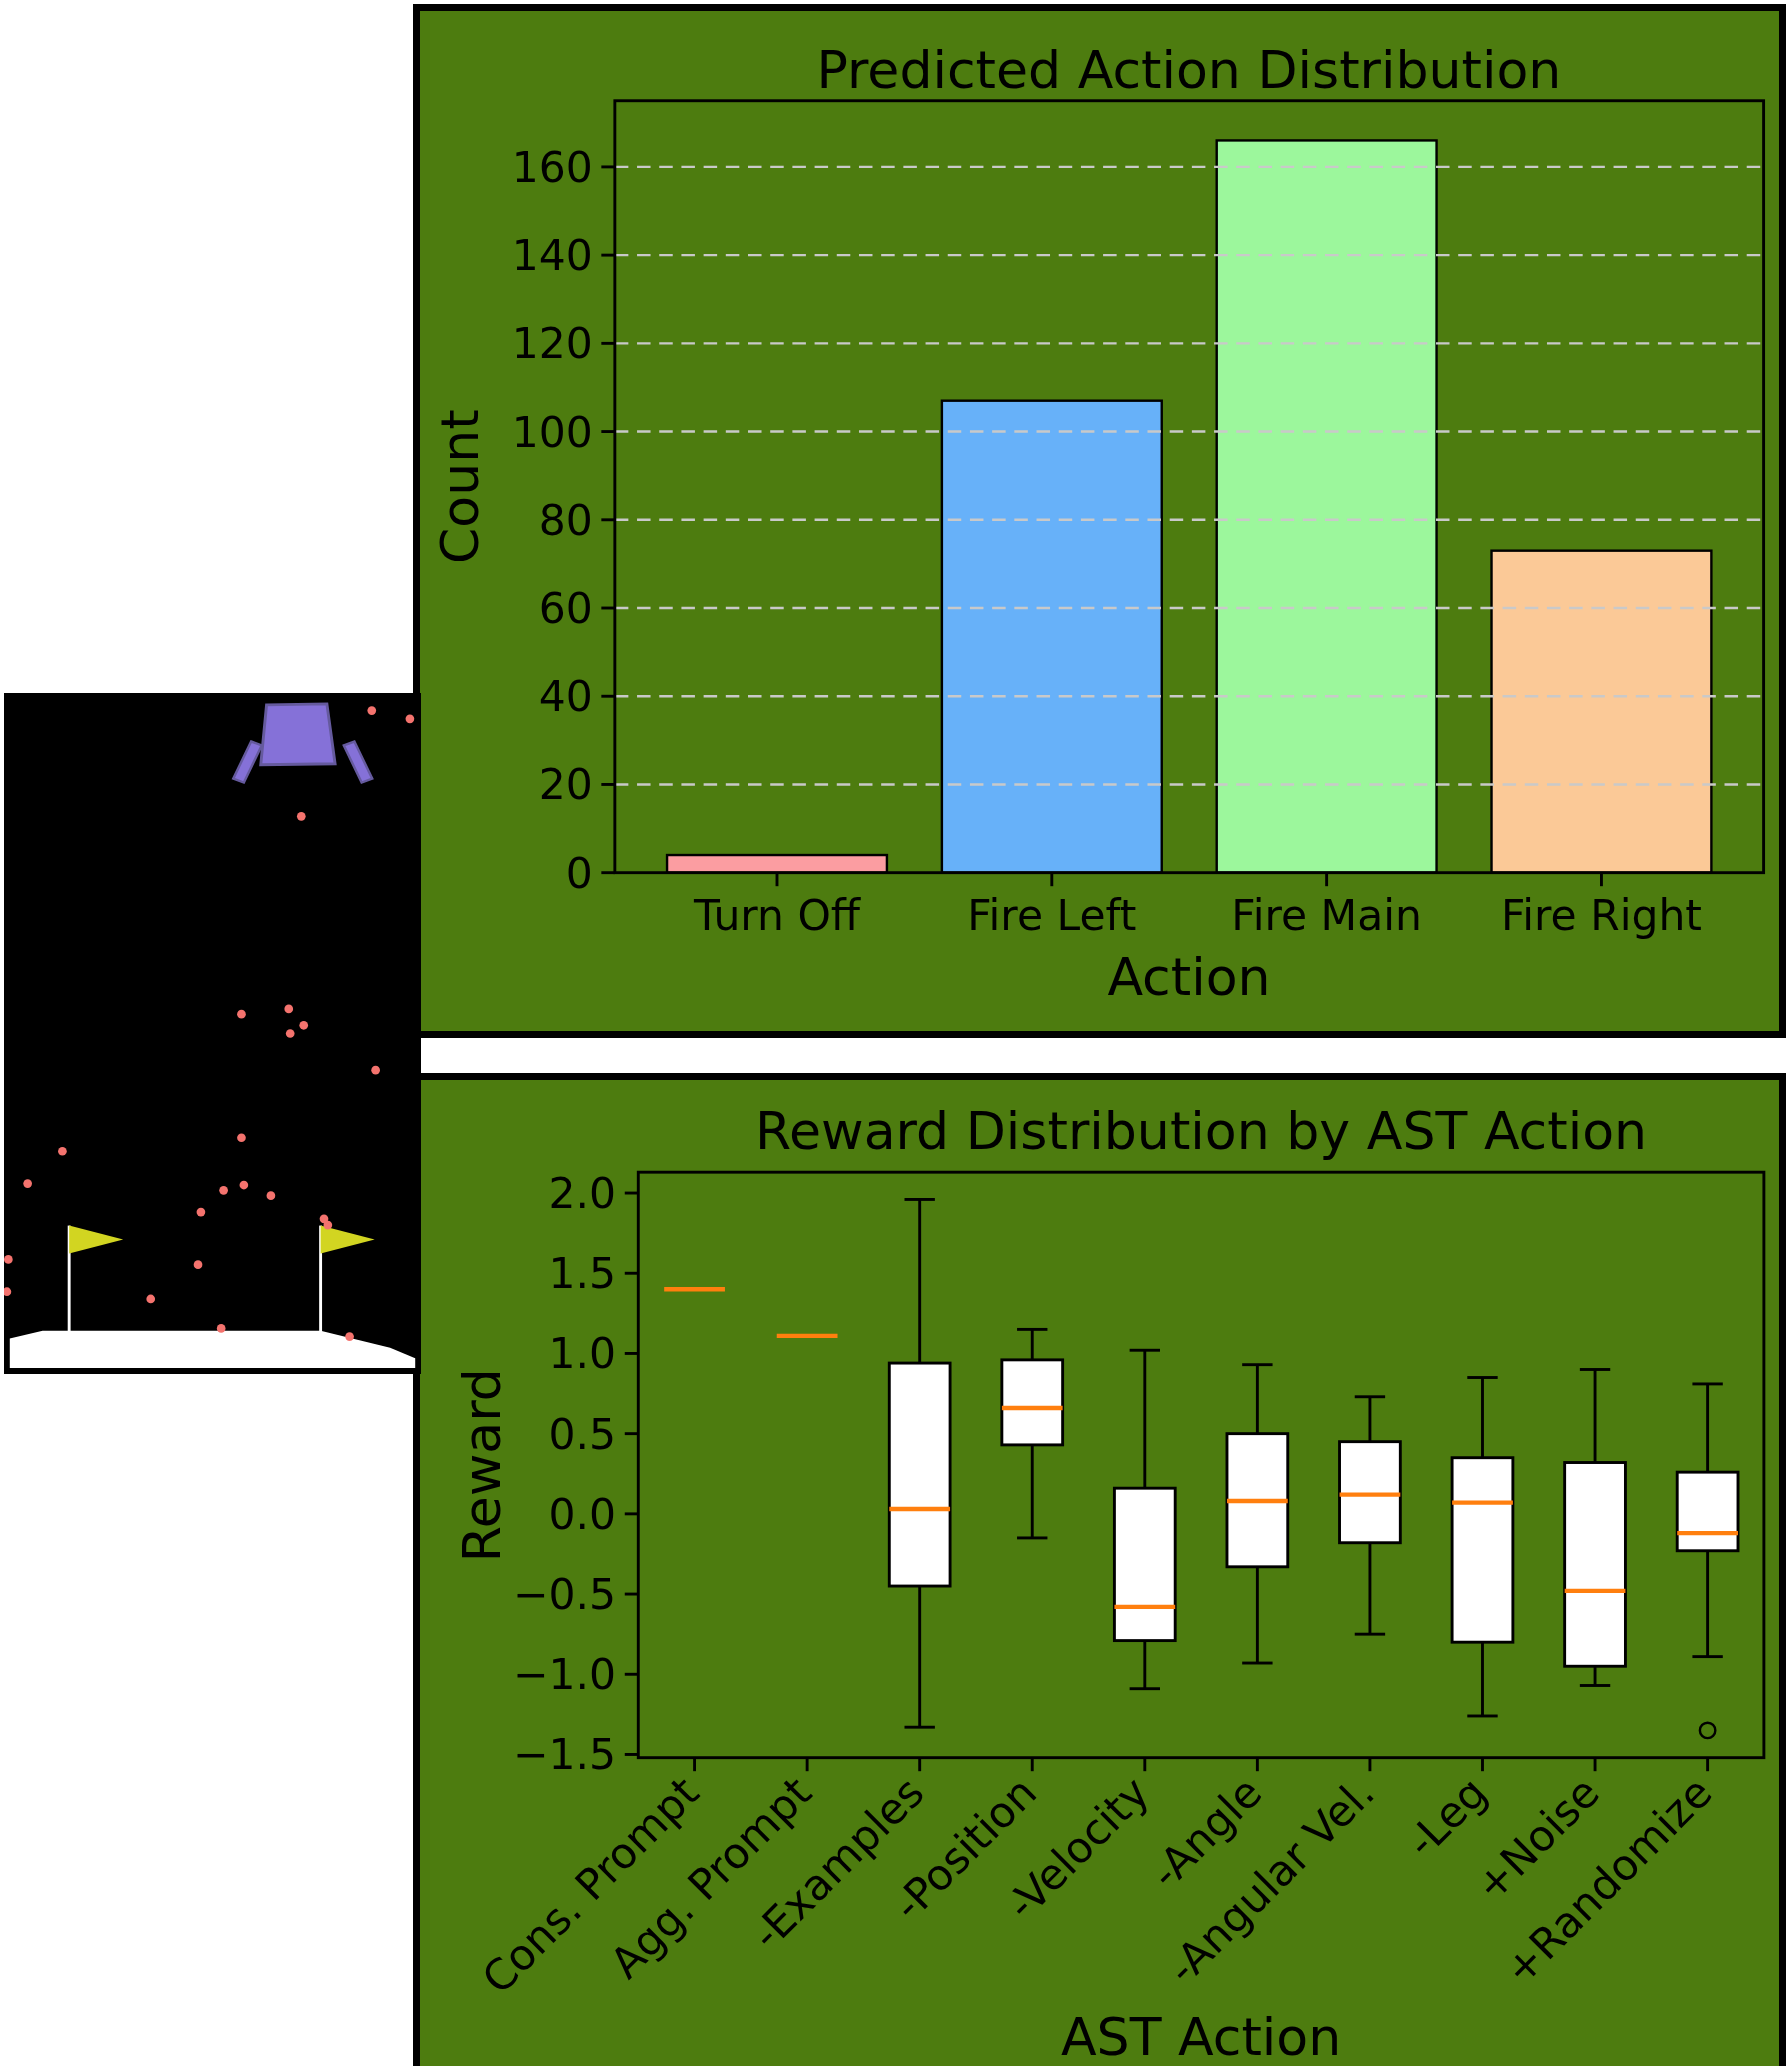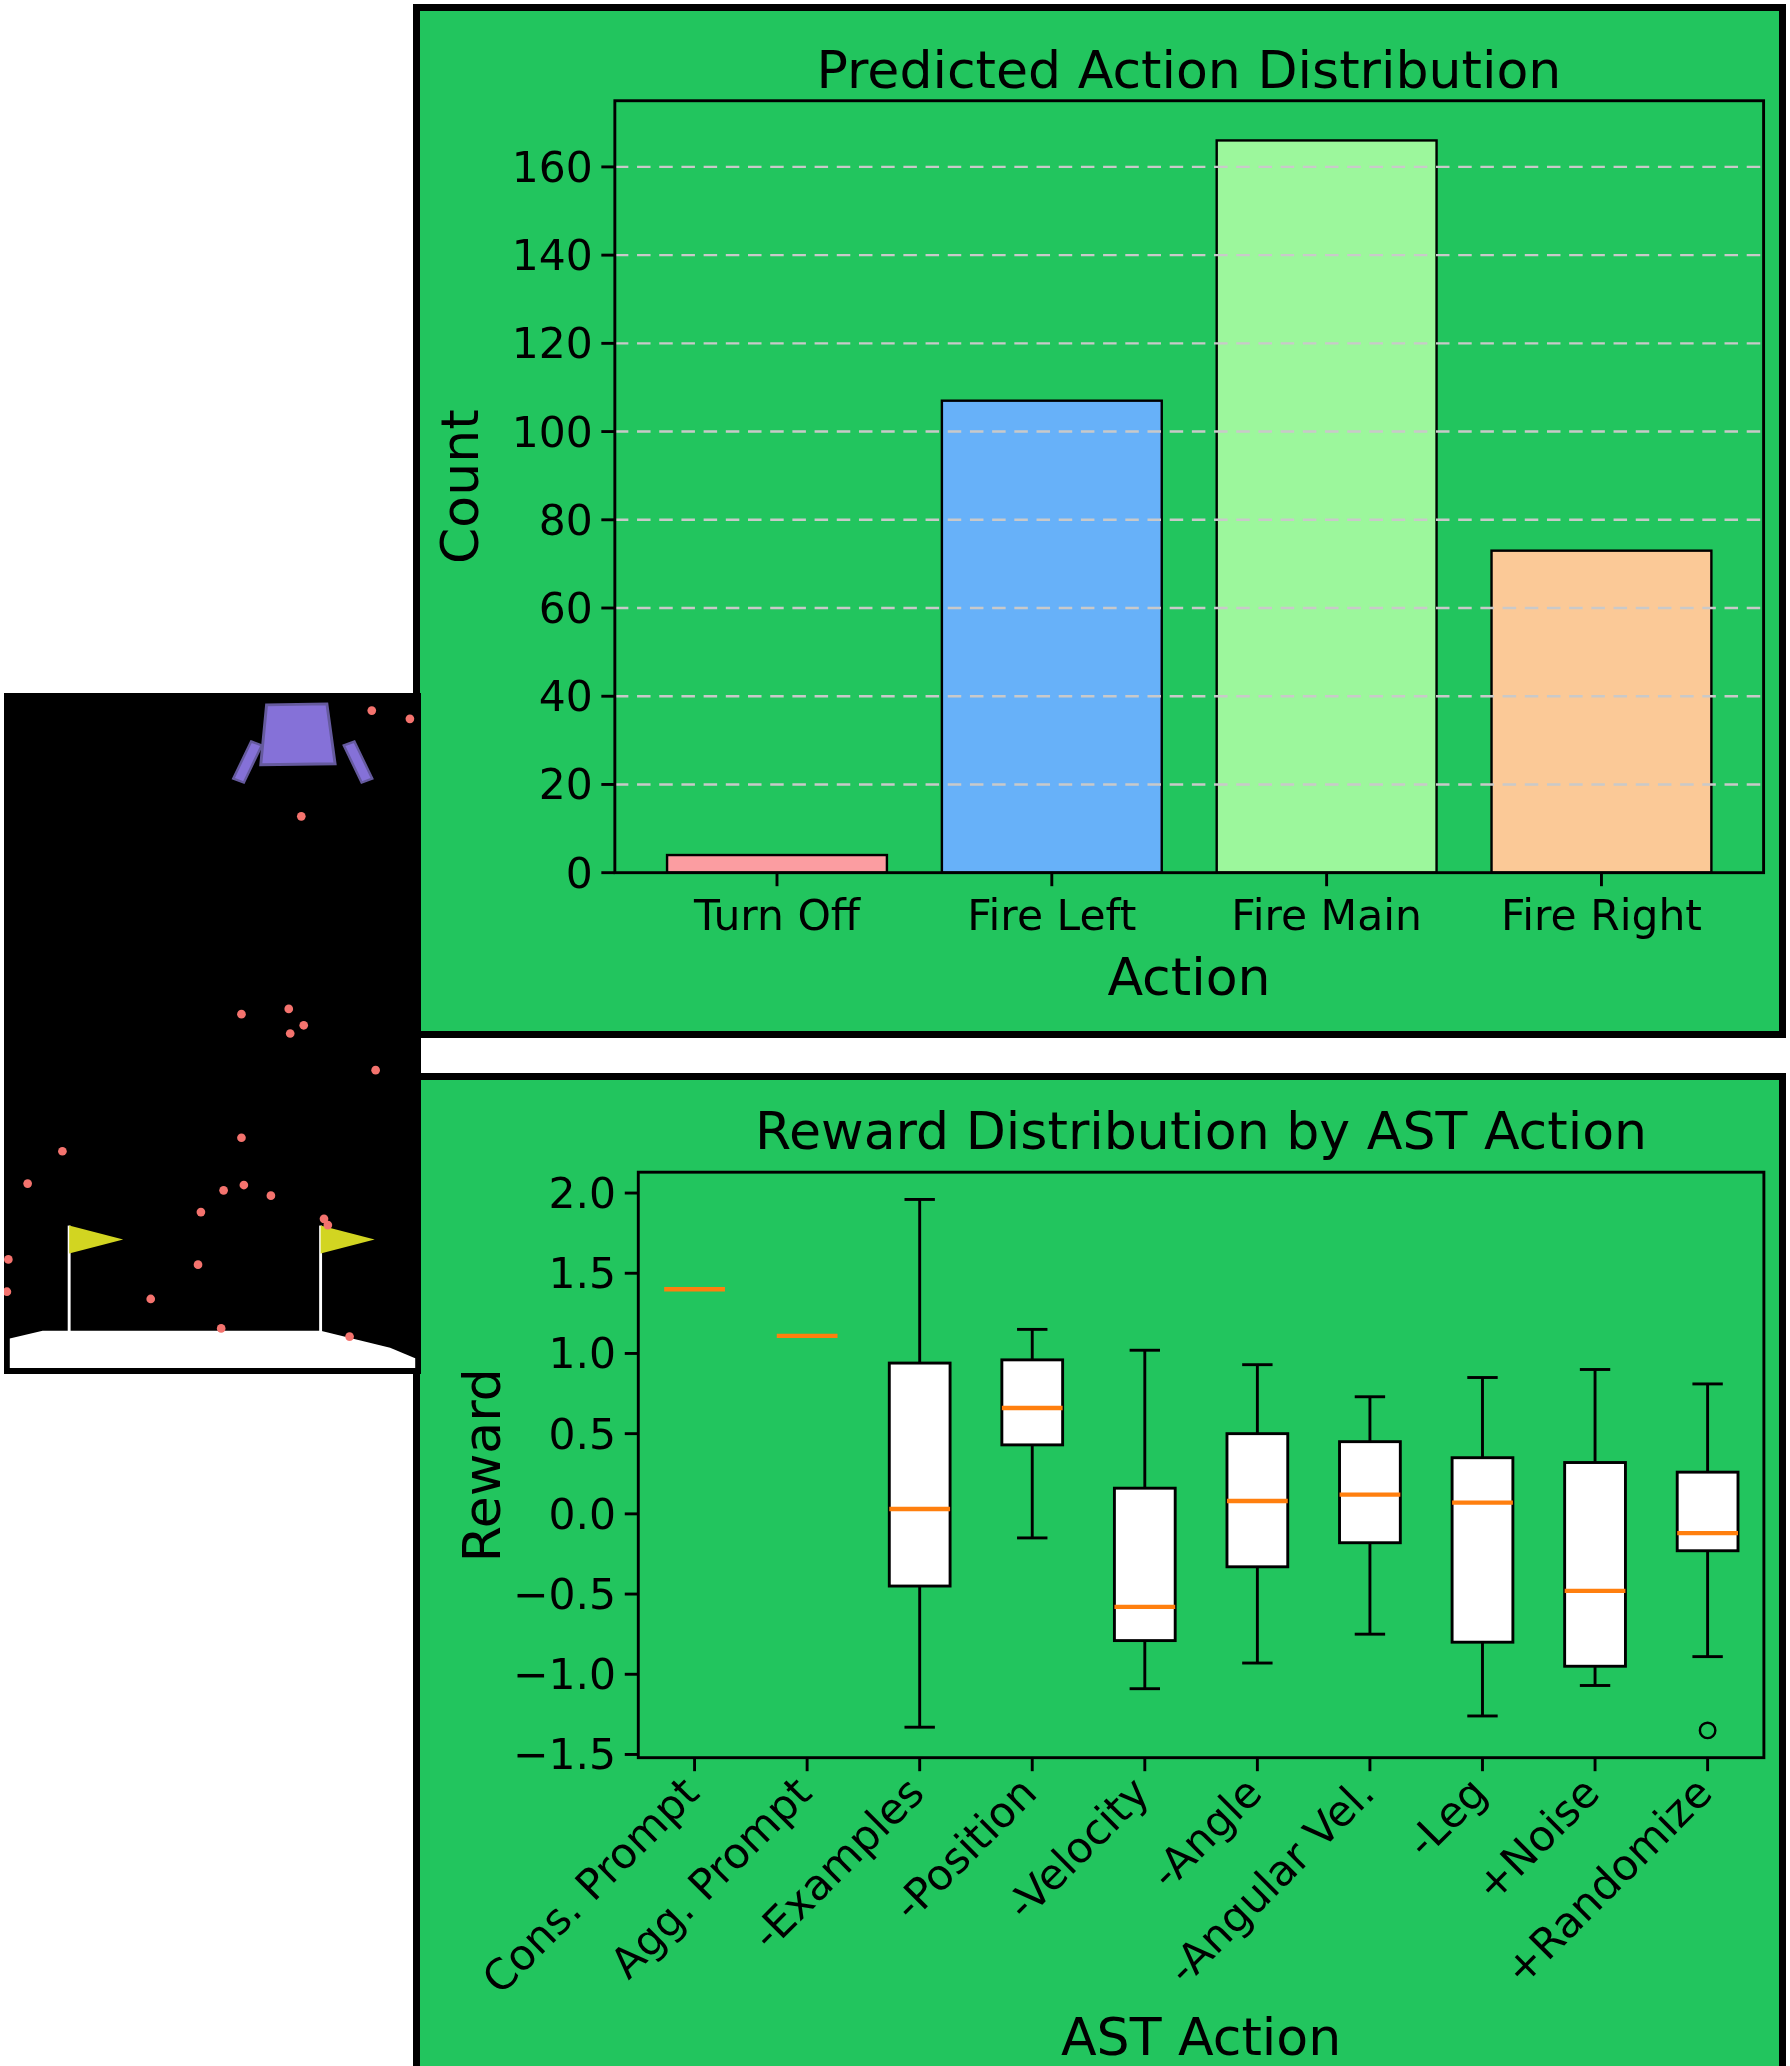--- a/index.html
+++ b/index.html
@@ -1,18 +1,18 @@
 <!DOCTYPE html>
 <html style="font-size:7.7px"><head>
 <meta charset="utf-8">
 <style>
   html,body{margin:0;padding:0;background:#ffffff;}
   body{width:1791px;height:2066px;position:relative;overflow:hidden;
        font-family:"DejaVu Sans", sans-serif;}
-  .panel{position:absolute;background:#22c55e;border:7.7px solid #000;box-sizing:border-box;}
+  .panel{position:absolute;background:#4d7c0f;border:7.7px solid #000;box-sizing:border-box;}
   #top-panel{left:413px;top:3.9px;width:1373px;height:1034px;z-index:1;}
   #bottom-panel{left:413px;top:1030px;width:1373px;height:1032px;z-index:2;margin-top:43px;}
   #game-panel{position:absolute;left:3.9px;top:693px;width:417px;height:681px;
               background:#000;z-index:5;}
   svg{position:absolute;left:0;top:0;}
   svg text{font-family:"DejaVu Sans", sans-serif;fill:#000;}
 </style>
 </head>
 <body>
 

